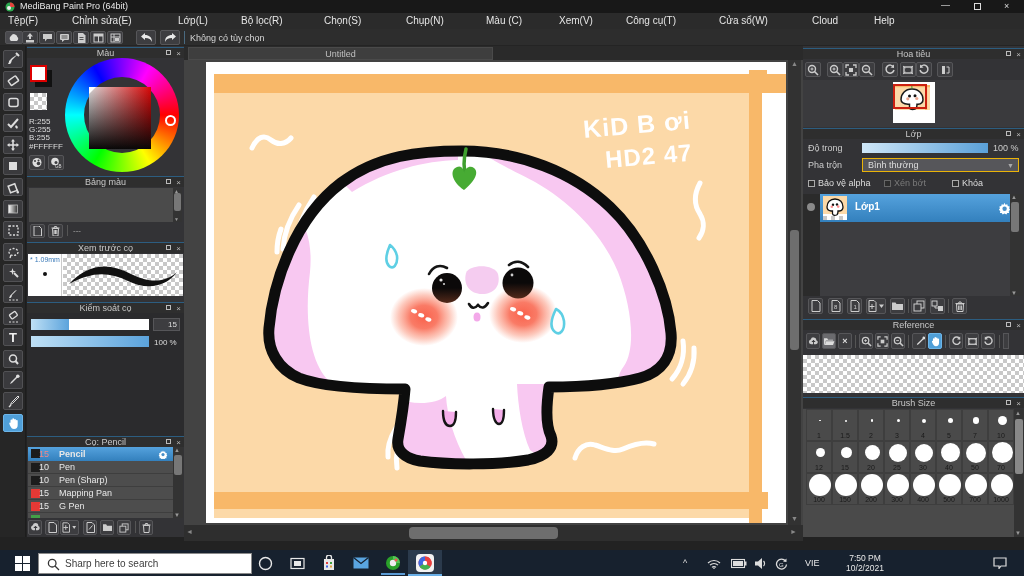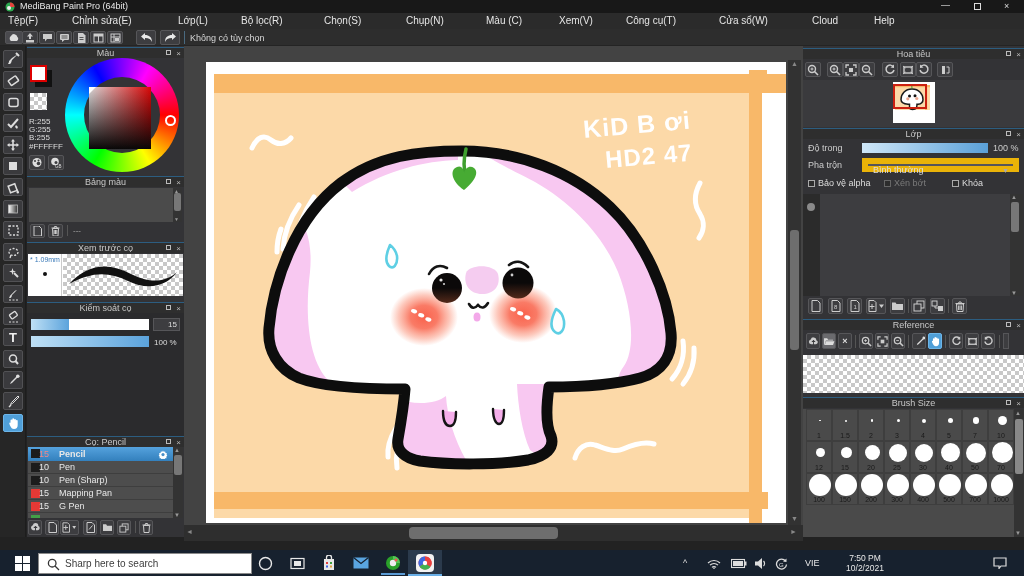--- a/index.html
+++ b/index.html
@@ -367,20 +367,23 @@
   <div class="abs" style="left:108px;top:3px;width:1px;height:12px;background:#555;"></div>
   <div class="btn" style="left:112px;top:2px;width:14px;height:15px;">
           <svg width="9" height="10" viewBox="0 0 9 10">
             <path d="M1.5 2.5 H7.5 L7 9.5 H2 Z M0.5 2 H8.5 M3 2 L3.5 0.5 H5.5 L6 2" fill="none" stroke="#ccc"></path>
           </svg>
         </div>
  </div>
 </div>
 
 <div class="abs" style="left:184px;top:46px;width:619px;height:491px;background:#434343;">
+ <div class="abs" style="left:0;top:0;width:619px;height:14px;background:#2a2a2a;">
+  <div class="abs" style="left:4px;top:1px;width:305px;height:13px;background:#3e3e3e;border:1px solid #4a4a4a;color:#c0c0c0;font-size:9px;text-align:center;line-height:12px;">Untitled</div>
+ </div>
  <div class="abs" style="left:22px;top:16px;width:580px;height:461px;background:#fff;overflow:hidden;">
  <svg width="580" height="461" viewBox="206 62 580 461">
  <defs>
   <linearGradient id="eyeg" x1="0" y1="0" x2="0" y2="1">
               <stop offset="0.5" stop-color="#0b0909"></stop>
               <stop offset="1" stop-color="#53291a"></stop>
             </linearGradient>
   <radialGradient id="blushg">
               <stop offset="0" stop-color="#f9624c"></stop>
               <stop offset="0.4" stop-color="#f96c55" stop-opacity="0.9"></stop>
@@ -541,28 +544,46 @@
    </svg>
    <div class="abs" style="left:0;top:2px;width:34px;height:25px;border:2.5px solid #cc2010;"></div>
   </div>
  </div>
  <div class="hdr" style="left:0;top:82px;width:221px;height:11px;">Lớp<span class="hic"><i class="pop"></i>×</span></div>
  <div class="abs" style="left:0;top:93px;width:221px;height:157px;background:#333336;">
   <span class="abs" style="left:5px;top:4px;font-size:9px;color:#ccc;">Độ trong</span>
   <div class="abs" style="left:59px;top:4px;width:126px;height:10px;background:linear-gradient(90deg,#cfe7f8,#5aa0d8);"></div>
   <span class="abs" style="left:190px;top:4px;font-size:9px;color:#ccc;">100 %</span>
   <span class="abs" style="left:5px;top:21px;font-size:9px;color:#ccc;">Pha trộn</span>
-  <div class="abs" style="left:59px;top:19px;width:157px;height:14px;background:#56565a;border:6px solid #eab308;color:#ddd;font-size:9px;line-height:13px;padding-left:5px;">Bình thường<span style="position:absolute;right:4px;color:#aaa;font-size:7px;">▼</span></div>
+  <div class="abs" style="left:59px;top:19px;width:157px;height:14px;background:#56565a;border:1px solid #eab308;color:#ddd;font-size:9px;line-height:13px;padding-left:5px;">Bình thường<span style="position:absolute;right:4px;color:#aaa;font-size:7px;">▼</span></div>
   <div class="abs" style="left:5px;top:39px;font-size:9px;color:#ddd;"><span class="ck"></span>Bảo vệ alpha</div>
   <div class="abs" style="left:81px;top:39px;font-size:9px;color:#7a7a7a;"><span class="ck" style="border-color:#666;"></span>Xén bớt</div>
   <div class="abs" style="left:149px;top:39px;font-size:9px;color:#ddd;"><span class="ck"></span>Khóa</div>
   <div class="abs" style="left:0;top:55px;width:17px;height:102px;background:#2b2b2b;">
           <div class="abs" style="left:4px;top:9px;width:8px;height:8px;border-radius:50%;background:#8a8a8a;"></div>
         </div>
   <div class="abs" style="left:17px;top:55px;width:190px;height:102px;background:#3d3d40;"></div>
+  <div class="abs" style="left:17px;top:55px;width:190px;height:28px;background:linear-gradient(#55a2dd,#3380bd);">
+   <div class="abs checker2" style="left:3px;top:2px;width:24px;height:24px;">
+    <svg width="24" height="24" viewBox="0 0 24 24">
+              <rect x="0" y="0" width="24" height="20" fill="#fff"></rect>
+              <rect x="0" y="0" width="24" height="18" fill="#fcd9a8"></rect>
+              <path d="M12,3 C17,3 20,6.5 20,11 C20,13.5 18.5,14.7 16.4,15 L15,15 C15,16.8 14.7,18.6 13.6,19 C12.2,19.4 10.8,19.4 10,18.8 C9.2,18.2 9.5,16.2 9.5,15 L8,15 C5.8,14.7 4,13.5 4,11 C4,6.5 7,3 12,3 Z" fill="#fff" stroke="#111" stroke-width="1.3"></path>
+              <circle cx="10" cy="8.7" r="1.2" fill="#111"></circle>
+              <circle cx="14" cy="8.5" r="1.2" fill="#111"></circle>
+              <circle cx="8.8" cy="10.8" r="1.3" fill="#f77" opacity="0.8"></circle>
+              <circle cx="15.2" cy="10.6" r="1.3" fill="#f77" opacity="0.8"></circle>
+            </svg>
+   </div>
+   <span class="abs" style="left:35px;top:7px;font-size:10px;font-weight:bold;color:#fff;">Lớp1</span>
+   <svg class="abs" style="left:178px;top:7px;" width="14" height="14" viewBox="0 0 14 14">
+            <path d="M7 2 L8 4 L10 3.5 L10.5 5.5 L12.5 6 L12 8 L13 9.5 L11.5 11 L12 13 L10 13 L9 14.5 L7 13.5 L5 14.5 L4 13 L2 13 L2.5 11 L1 9.5 L2 8 L1.5 6 L3.5 5.5 L4 3.5 L6 4 Z" fill="#fff" transform="scale(0.93)"></path>
+            <circle cx="6.6" cy="7.8" r="2.2" fill="#4a90c8"></circle>
+          </svg>
+  </div>
   <div class="abs" style="left:207px;top:55px;width:13px;height:102px;background:#333;">
           <div class="abs" style="left:1px;top:8px;width:8px;height:30px;background:#777;border-radius:2px;"></div>
           <div class="abs" style="left:1px;top:0px;color:#999;font-size:6px;">▲</div>
           <div class="abs" style="left:1px;bottom:0px;color:#999;font-size:6px;">▼</div>
         </div>
  </div>
  <div class="abs" style="left:0;top:250px;width:221px;height:21px;background:#333336;">
   <div class="btn" style="left:5px;top:2px;width:15px;height:16px;">
           <svg width="10" height="12" viewBox="0 0 10 12">
             <path d="M1 0.5 H6.5 L9 3 V11.5 H1 Z" fill="none" stroke="#ccc"></path>

